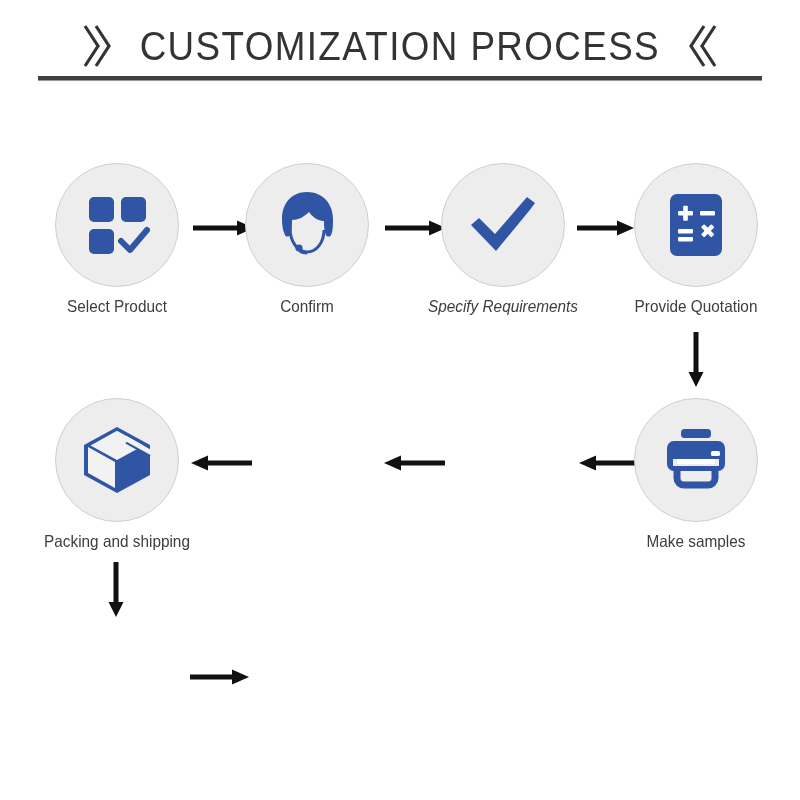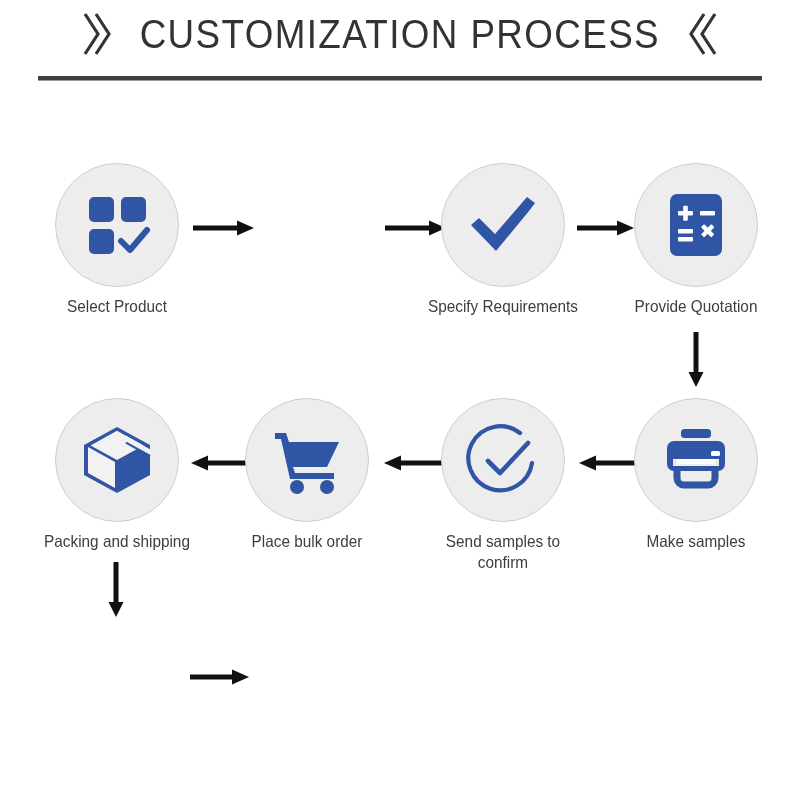--- a/index.html
+++ b/index.html
@@ -19,21 +19,21 @@
   #header {
     position: absolute;
     left: 0;
     top: 0;
     width: 800px;
     height: 95px;
   }
   #title-row {
     position: absolute;
     left: 0;
-    top: 4px;
+    top: 16px;
     width: 800px;
     height: 60px;
     display: flex;
     align-items: center;
     justify-content: center;
   }
   #page-title {
     font-family: "Liberation Sans", sans-serif;
     font-size: 40px;
     font-weight: 500;
@@ -144,29 +144,42 @@
     <div class="node-label">Select Product</div>
   </div>
 
   <div class="arrow" style="left:193px; top:219px;">
     <svg width="62" height="18" viewBox="0 0 62 18">
       <rect x="0" y="6.5" width="46" height="5" fill="#111111"></rect>
       <path d="M44 1.5 L61 9 L44 16.5 Z" fill="#111111"></path>
     </svg>
   </div>
 
+  <div class="node" style="left:222px; top:163px;">
+    <div class="circle">
+      <span>
+        <svg width="78" height="78" viewBox="0 0 78 78">
+          <path d="M39 6 C24 6 14 17 14 33 C14 40 15 45 17 49 C18 51 21 51 22 49 C24 45 24 39 24 34 C30 34 36 31 41 26 C46 33 52 35 56 35 C56 40 56 45 58 49 C59 51 62 51 63 49 C65 45 65 39 65 33 C65 17 54 6 39 6 Z" fill="#2f55a4"></path>
+          <path d="M22 42 C22 56 30 66 39 66 C48 66 56 57 56 44" fill="none" stroke="#2f55a4" stroke-width="3"></path>
+          <path d="M39 67 C34 67 31 65 31 62" fill="none" stroke="#2f55a4" stroke-width="3"></path>
+          <circle cx="31" cy="62" r="3.6" fill="#2f55a4"></circle>
+        </svg>
+      </span>
+    </div>
+    <div class="node-label">Confirm</div>
+  </div>
 
   <div class="arrow" style="left:385px; top:219px;">
     <svg width="62" height="18" viewBox="0 0 62 18">
       <rect x="0" y="6.5" width="46" height="5" fill="#111111"></rect>
       <path d="M44 1.5 L61 9 L44 16.5 Z" fill="#111111"></path>
     </svg>
   </div>
 
-  <div class="node" style="left:418px; top:163px;">
+  <div class="node" style="left:418px; top:163px;font-style:italic;">
     <div class="circle">
       <span>
         <svg width="76" height="76" viewBox="0 0 76 76">
           <path d="M6 38 L14 31 L30 47 L62 10 L70 16 L64 24 L31 64 Z" fill="#2f55a4"></path>
         </svg>
       </span>
     </div>
     <div class="node-label">Specify Requirements</div>
   </div>
 
@@ -217,51 +230,28 @@
     <div class="node-label">Packing and shipping</div>
   </div>
 
   <div class="arrow" style="left:190px; top:454px;">
     <svg width="62" height="18" viewBox="0 0 62 18">
       <rect x="16" y="6.5" width="46" height="5" fill="#111111"></rect>
       <path d="M18 1.5 L1 9 L18 16.5 Z" fill="#111111"></path>
     </svg>
   </div>
 
-  <div class="node" style="left:222px; top:398px;">
-    <div class="circle">
-      <span>
-        <svg width="76" height="76" viewBox="0 0 76 76">
-          <path d="M6 11 L17 11 L20 20 L70 20 L58 45 L24 45 L26 51 L65 51 L65 57 L21 57 L12 17 L6 17 Z" fill="#2f55a4"></path>
-          <circle cx="28" cy="65" r="7" fill="#2f55a4"></circle>
-          <circle cx="58" cy="65" r="7" fill="#2f55a4"></circle>
-        </svg>
-      </span>
-    </div>
-    <div class="node-label">Place bulk order</div>
-  </div>
 
   <div class="arrow" style="left:383px; top:454px;">
     <svg width="62" height="18" viewBox="0 0 62 18">
       <rect x="16" y="6.5" width="46" height="5" fill="#111111"></rect>
       <path d="M18 1.5 L1 9 L18 16.5 Z" fill="#111111"></path>
     </svg>
   </div>
 
-  <div class="node" style="left:418px; top:398px;">
-    <div class="circle">
-      <span>
-        <svg width="78" height="78" viewBox="0 0 78 78">
-          <path d="M56 12 A32 32 0 1 0 68 42" fill="none" stroke="#2f55a4" stroke-width="4.2" stroke-linecap="round"></path>
-          <path d="M24 40 L36 52 L64 22" fill="none" stroke="#2f55a4" stroke-width="4.6" stroke-linecap="round" stroke-linejoin="round"></path>
-        </svg>
-      </span>
-    </div>
-    <div class="node-label">Send samples to confirm</div>
-  </div>
 
   <div class="arrow" style="left:578px; top:454px;">
     <svg width="58" height="18" viewBox="0 0 58 18">
       <rect x="16" y="6.5" width="42" height="5" fill="#111111"></rect>
       <path d="M18 1.5 L1 9 L18 16.5 Z" fill="#111111"></path>
     </svg>
   </div>
 
   <div class="node" style="left:611px; top:398px;">
     <div class="circle">

